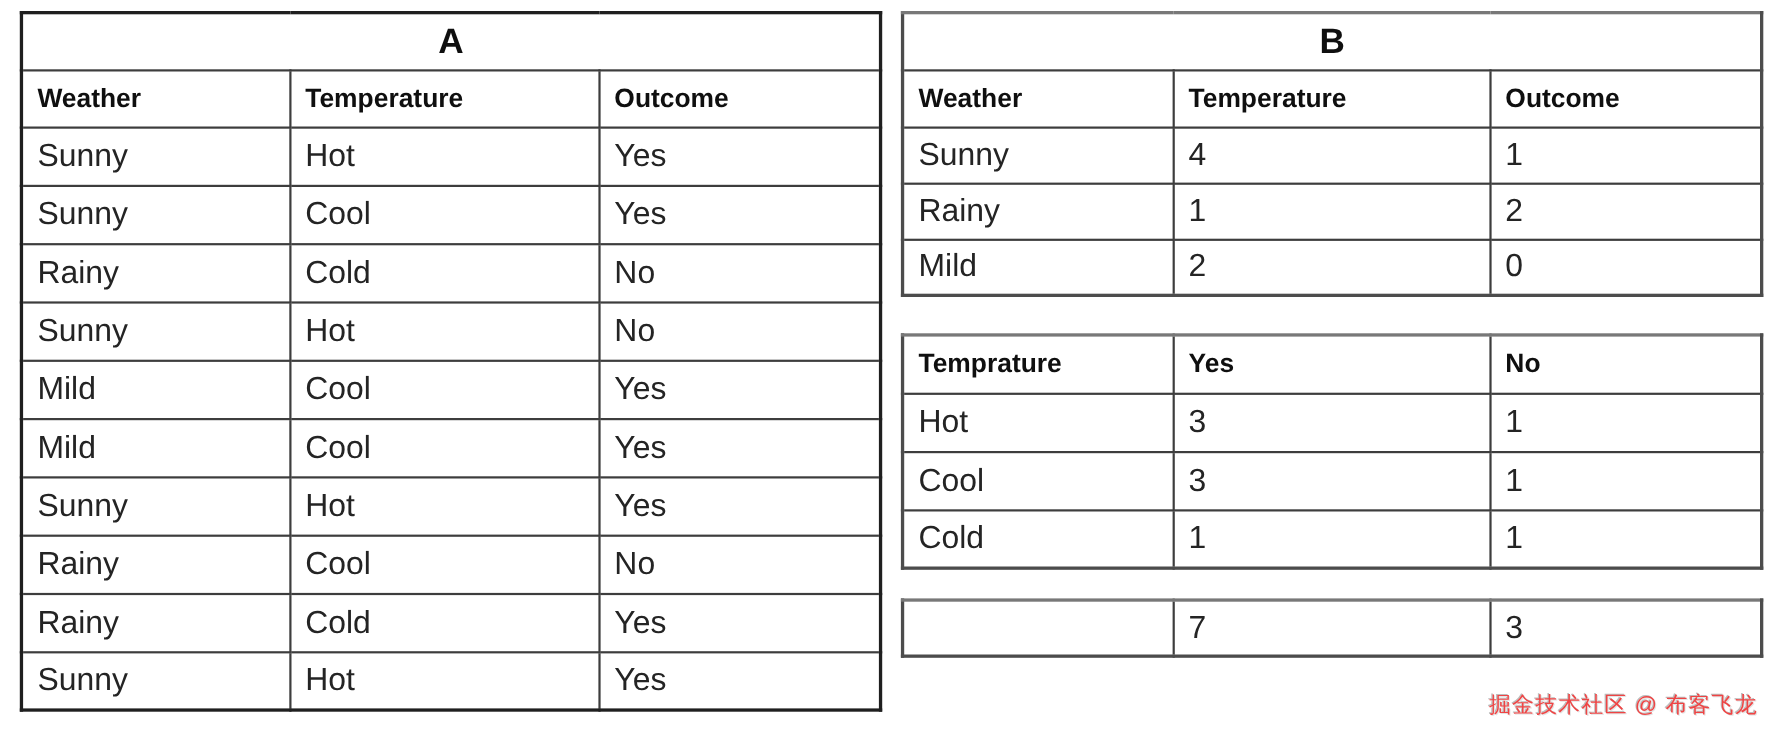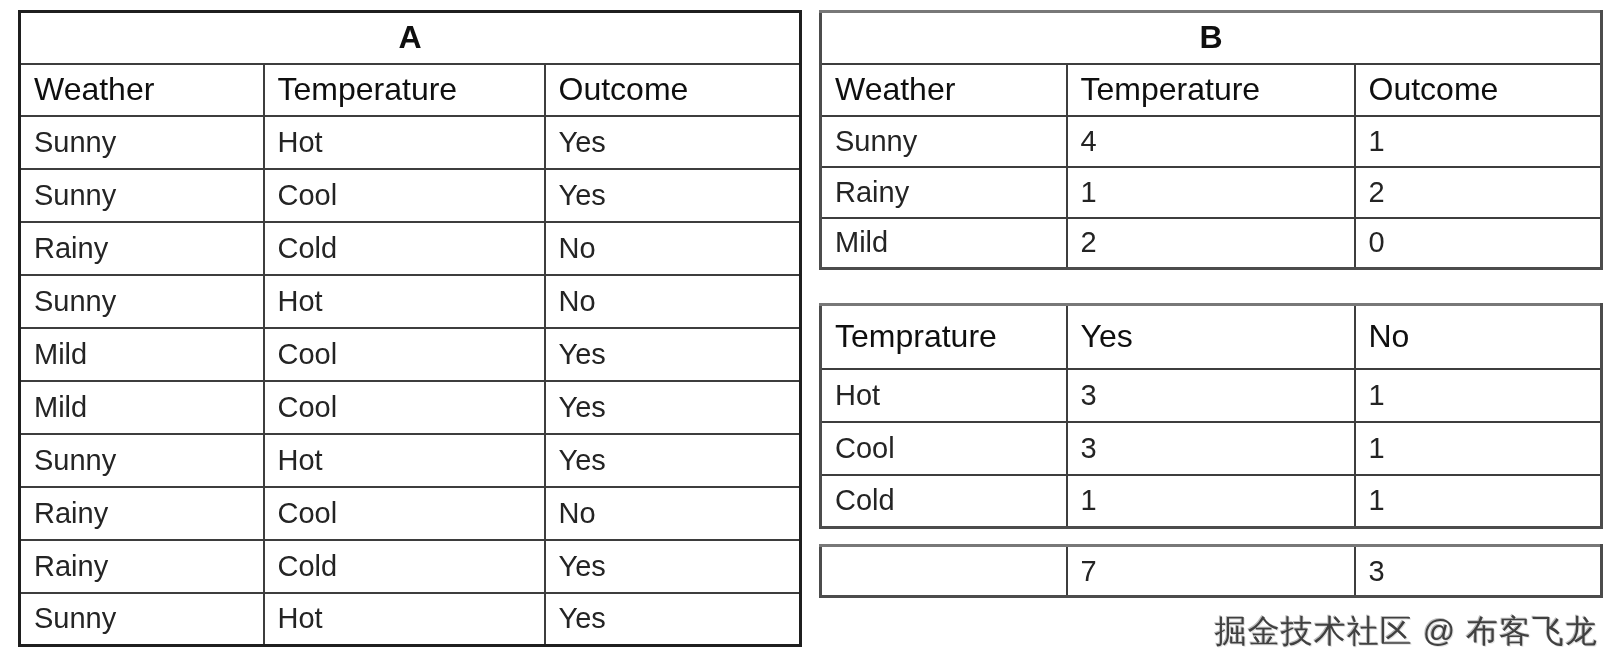--- a/index.html
+++ b/index.html
@@ -20,22 +20,22 @@
     padding: 0 10px 0 13px;
     text-align: left;
     vertical-align: middle;
     font-size: 29px;
     font-weight: 400;
     color: #242424;
     white-space: nowrap;
     overflow: hidden;
   }
   .tbl th {
-    font-size: 32px;
-    font-weight: 400;
+    font-size: 24px;
+    font-weight: 700;
     color: #0f0f0f;
   }
   .tbl .title-cell {
     text-align: center;
     font-size: 32px;
     font-weight: 700;
     color: #0f0f0f;
     padding: 0;
   }
   
@@ -49,33 +49,33 @@
   #tableB { left: 819px; top: 10px; width: 781px; }
   #tableTemp { left: 819px; top: 303px; width: 781px; }
   #tableOverall { left: 819px; top: 544px; width: 781px; }
 
   #tableA tr.title-row   { height: 52px; }
   #tableA tr.header-row  { height: 52px; }
   #tableA tr.data-row    { height: 53px; }
   #tableB tr.title-row   { height: 52px; }
   #tableB tr.header-row  { height: 52px; }
   #tableB tr.data-row    { height: 51px; }
-  #tableTemp tr.header-row    { height: 64px; margin-left: 48px; }
+  #tableTemp tr.header-row    { height: 53px; margin-left: 48px; }
   #tableTemp tr.data-row      { height: 53px; }
   #tableOverall tr.header-row { height: 52px; }
   #tableOverall tr.data-row   { height: 51px; }
 
   .watermark {
     position: absolute;
     right: 14px;
     bottom: 16px;
     z-index: 10;
-    font-size: 32px;
+    font-size: 20px;
     letter-spacing: 1px;
-    color: #404040;
+    color: #ef4444;
     text-shadow: 1px 1px 0 #e3e3e3, -1px -1px 0 #bdbdbd;
     pointer-events: none;
   }
 </style>
 </head>
 <body>
 
 <table class="tbl" id="tableA">
   <colgroup>
       <col style="width:244px">

